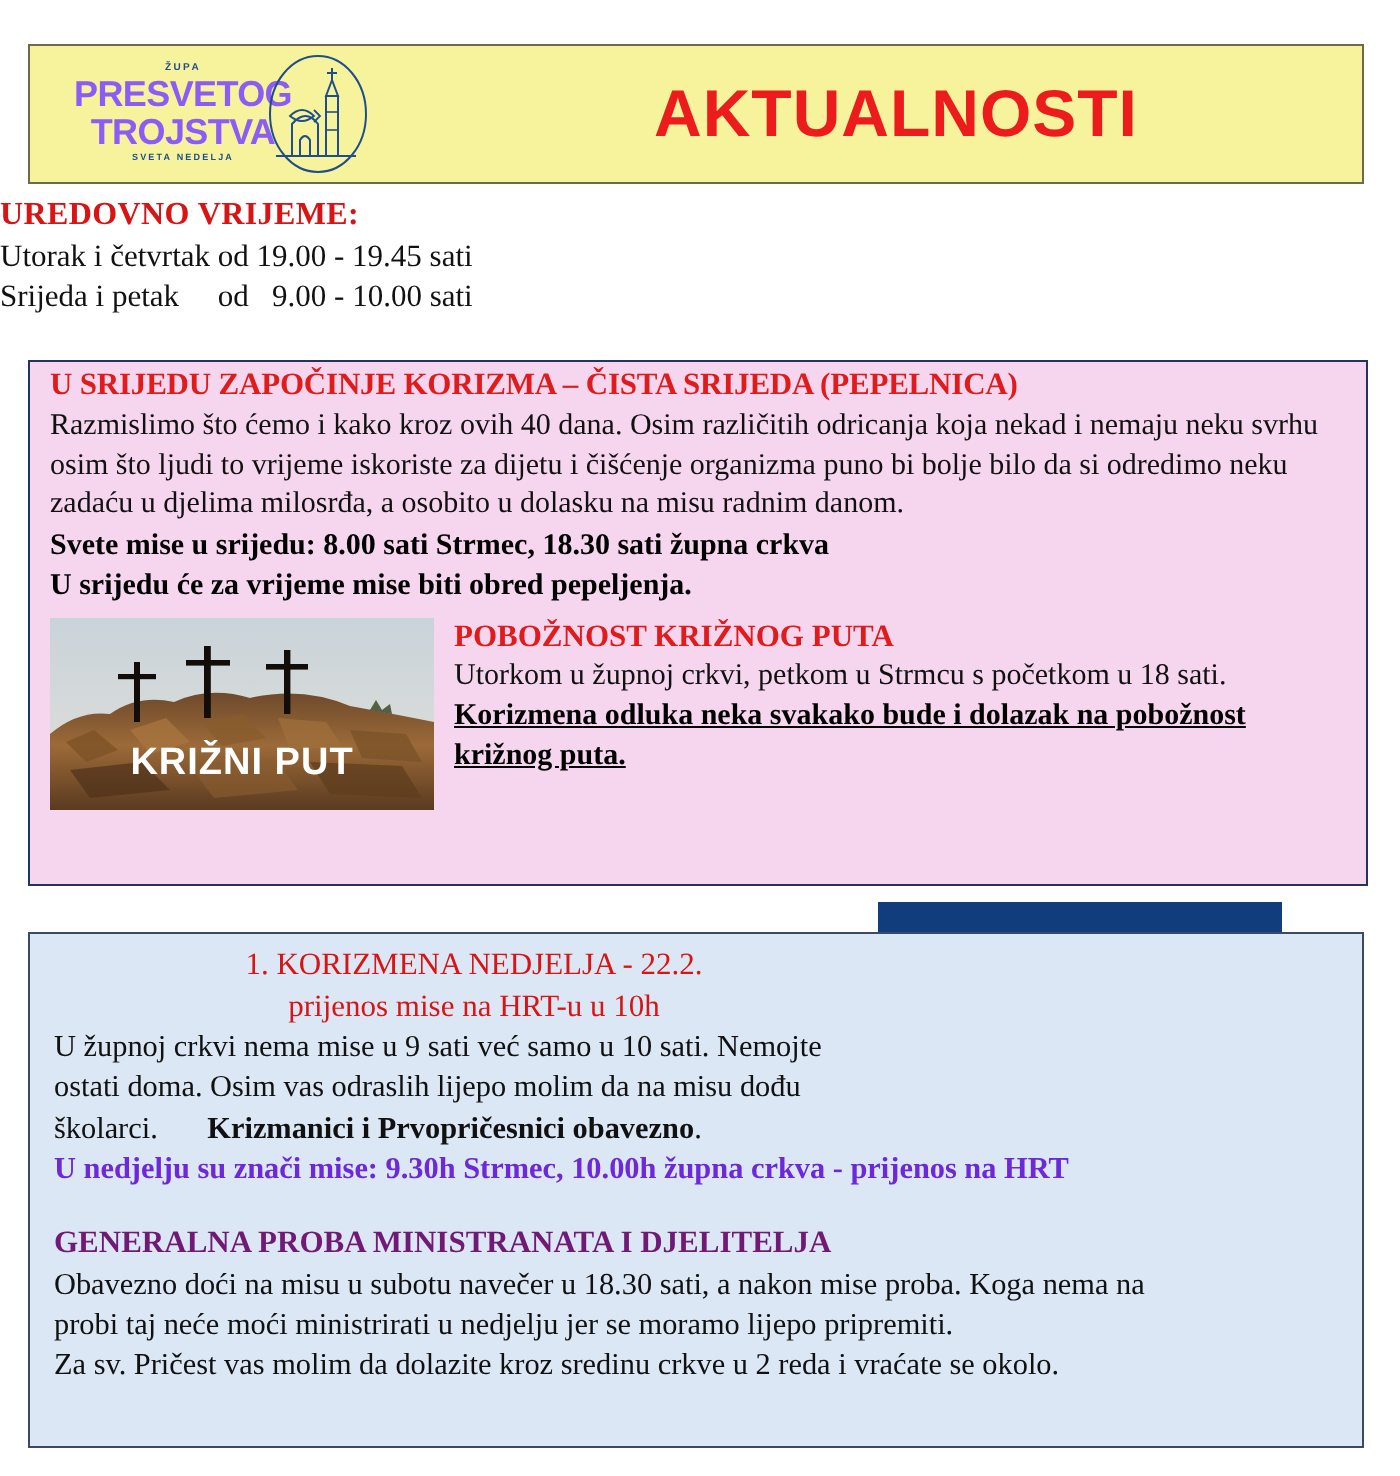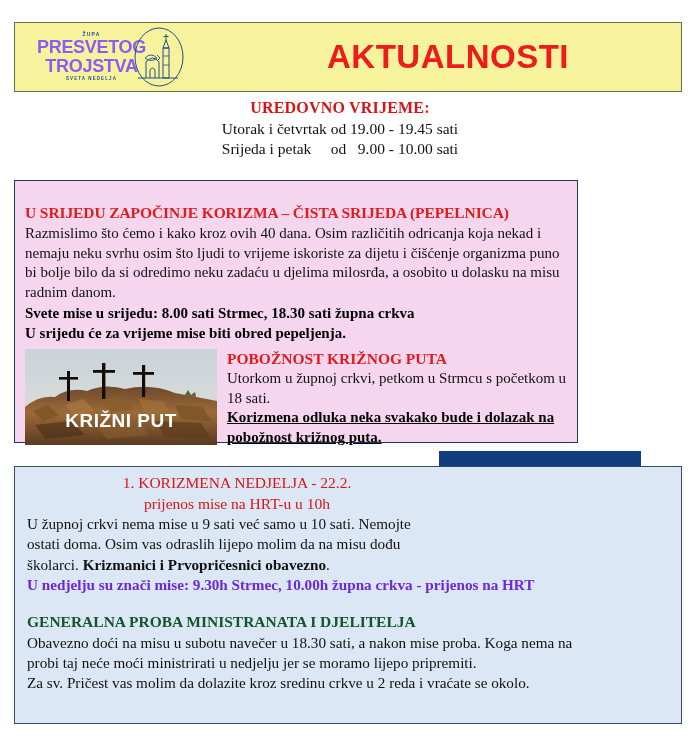--- a/index.html
+++ b/index.html
@@ -83,47 +83,47 @@
     color: #ED1C1C;
     letter-spacing: 0.5px;
   }
 
   
   .office-hours {
     position: absolute;
     left: 0;
     top: 97px;
     width: 680px;
-    text-align: center;
+    text-align: left;
   }
   .oh-title {
     font-weight: bold;
     font-size: 16px;
     color: #D81414;
     letter-spacing: 0.2px;
     line-height: 1.35;
   }
   .oh-line {
     font-size: 15.5px;
     color: #111;
     line-height: 1.32;
     white-space: pre;
   }
 
   
   .pink-box {
     position: absolute;
     left: 14px;
     top: 180px;
-    width: 564px;
+    width: 670px;
     height: 263px;
     background: #F6D6EE;
     border: 1.5px solid #21355e;
     box-sizing: border-box;
-    padding: 22px 8px 0 10px;
+    padding: 2px 8px 0 10px;
   }
   .pink-heading {
     font-weight: bold;
     font-size: 15.5px;
     color: #E01B1B;
     letter-spacing: -0.1px;
     line-height: 1.3;
     margin-bottom: 1px;
   }
   .pink-para {
@@ -194,25 +194,25 @@
     color: #D81414;
     line-height: 1.33;
     width: 420px;
   }
   .blue-para {
     font-size: 15.2px;
     line-height: 1.33;
     color: #111;
     width: 420px;
   }
-  .blue-bold { font-weight: bold; }
+  .blue-bold { font-weight: bold; margin-left: 21px; }
   .blue-heading {
     font-weight: bold;
     font-size: 15.5px;
-    color: #14532d;
+    color: #701a75;
     line-height: 1.33;
     margin-top: 17px;
   }
   .blue-tail {
     font-size: 15.2px;
     line-height: 1.33;
     color: #111;
   }
   .blue-strong-line {
     font-weight: bold;

